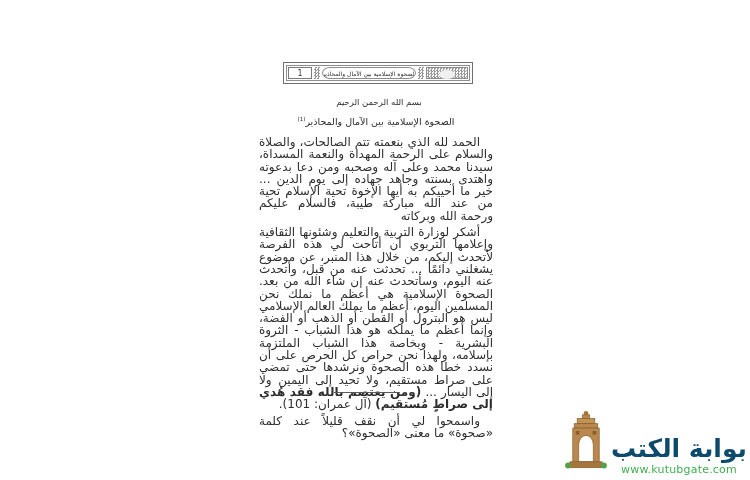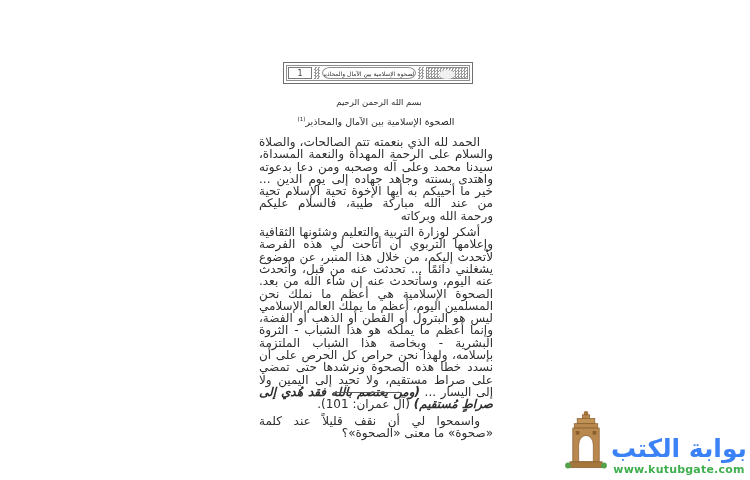--- a/index.html
+++ b/index.html
@@ -51,45 +51,45 @@
     direction:rtl; font-size:9.5px; color:#2b2b2b;
   }
   .doc-title sup { font-size:5.5px; }
 
   .body-flow {
     position:absolute; top:136px; left:259px; width:234px;
     direction:rtl; text-align:justify; color:#2e2e2e;
     font-size:12px; line-height:12.3px;
   }
   .body-flow p { margin:0 0 4px 0; text-indent:13px; }
-  .quran-quote { font-weight:bold;font-style:italic; }
+  .quran-quote { font-weight:bold; }
   .section-heading { margin:3px 0 2px 0; text-indent:13px; }
 
   .footnote-sep {
     position:absolute; top:392px; left:334px; width:66px; height:0;
     border-top:1px solid #5a5a5a;
   }
   .footnote {
     position:absolute; top:396px; left:259px; width:234px;
     direction:rtl; text-align:right; font-size:8.3px; color:#343434;
   }
 
   
   .watermark {
     position:absolute; right:3px; bottom:4px;
     display:flex; align-items:flex-end;
   }
   .gate-icon { width:44px; height:68px; flex:0 0 auto; }
   .wm-text { display:flex; flex-direction:column; align-items:center; margin-left:3px; }
   .wm-title {
-    direction:rtl; font-size:25px; font-weight:bold; color:#3b82f6; line-height:1.05;
+    direction:rtl; font-size:25px; font-weight:bold; color:#0c4a6e; line-height:1.05;
     white-space:nowrap;
   }
   .wm-url {
-    font-size:11px; font-weight:bold; color:#3faf4f; letter-spacing:.2px; margin-top:1px;
+    font-size:11px; font-weight:normal; color:#3faf4f; letter-spacing:.2px; margin-top:1px;
     white-space:nowrap;
   }
 </style>
 </head>
 <body>
 
 <div class="canvas">
 
   <div class="band">
     <div class="band-inner">

